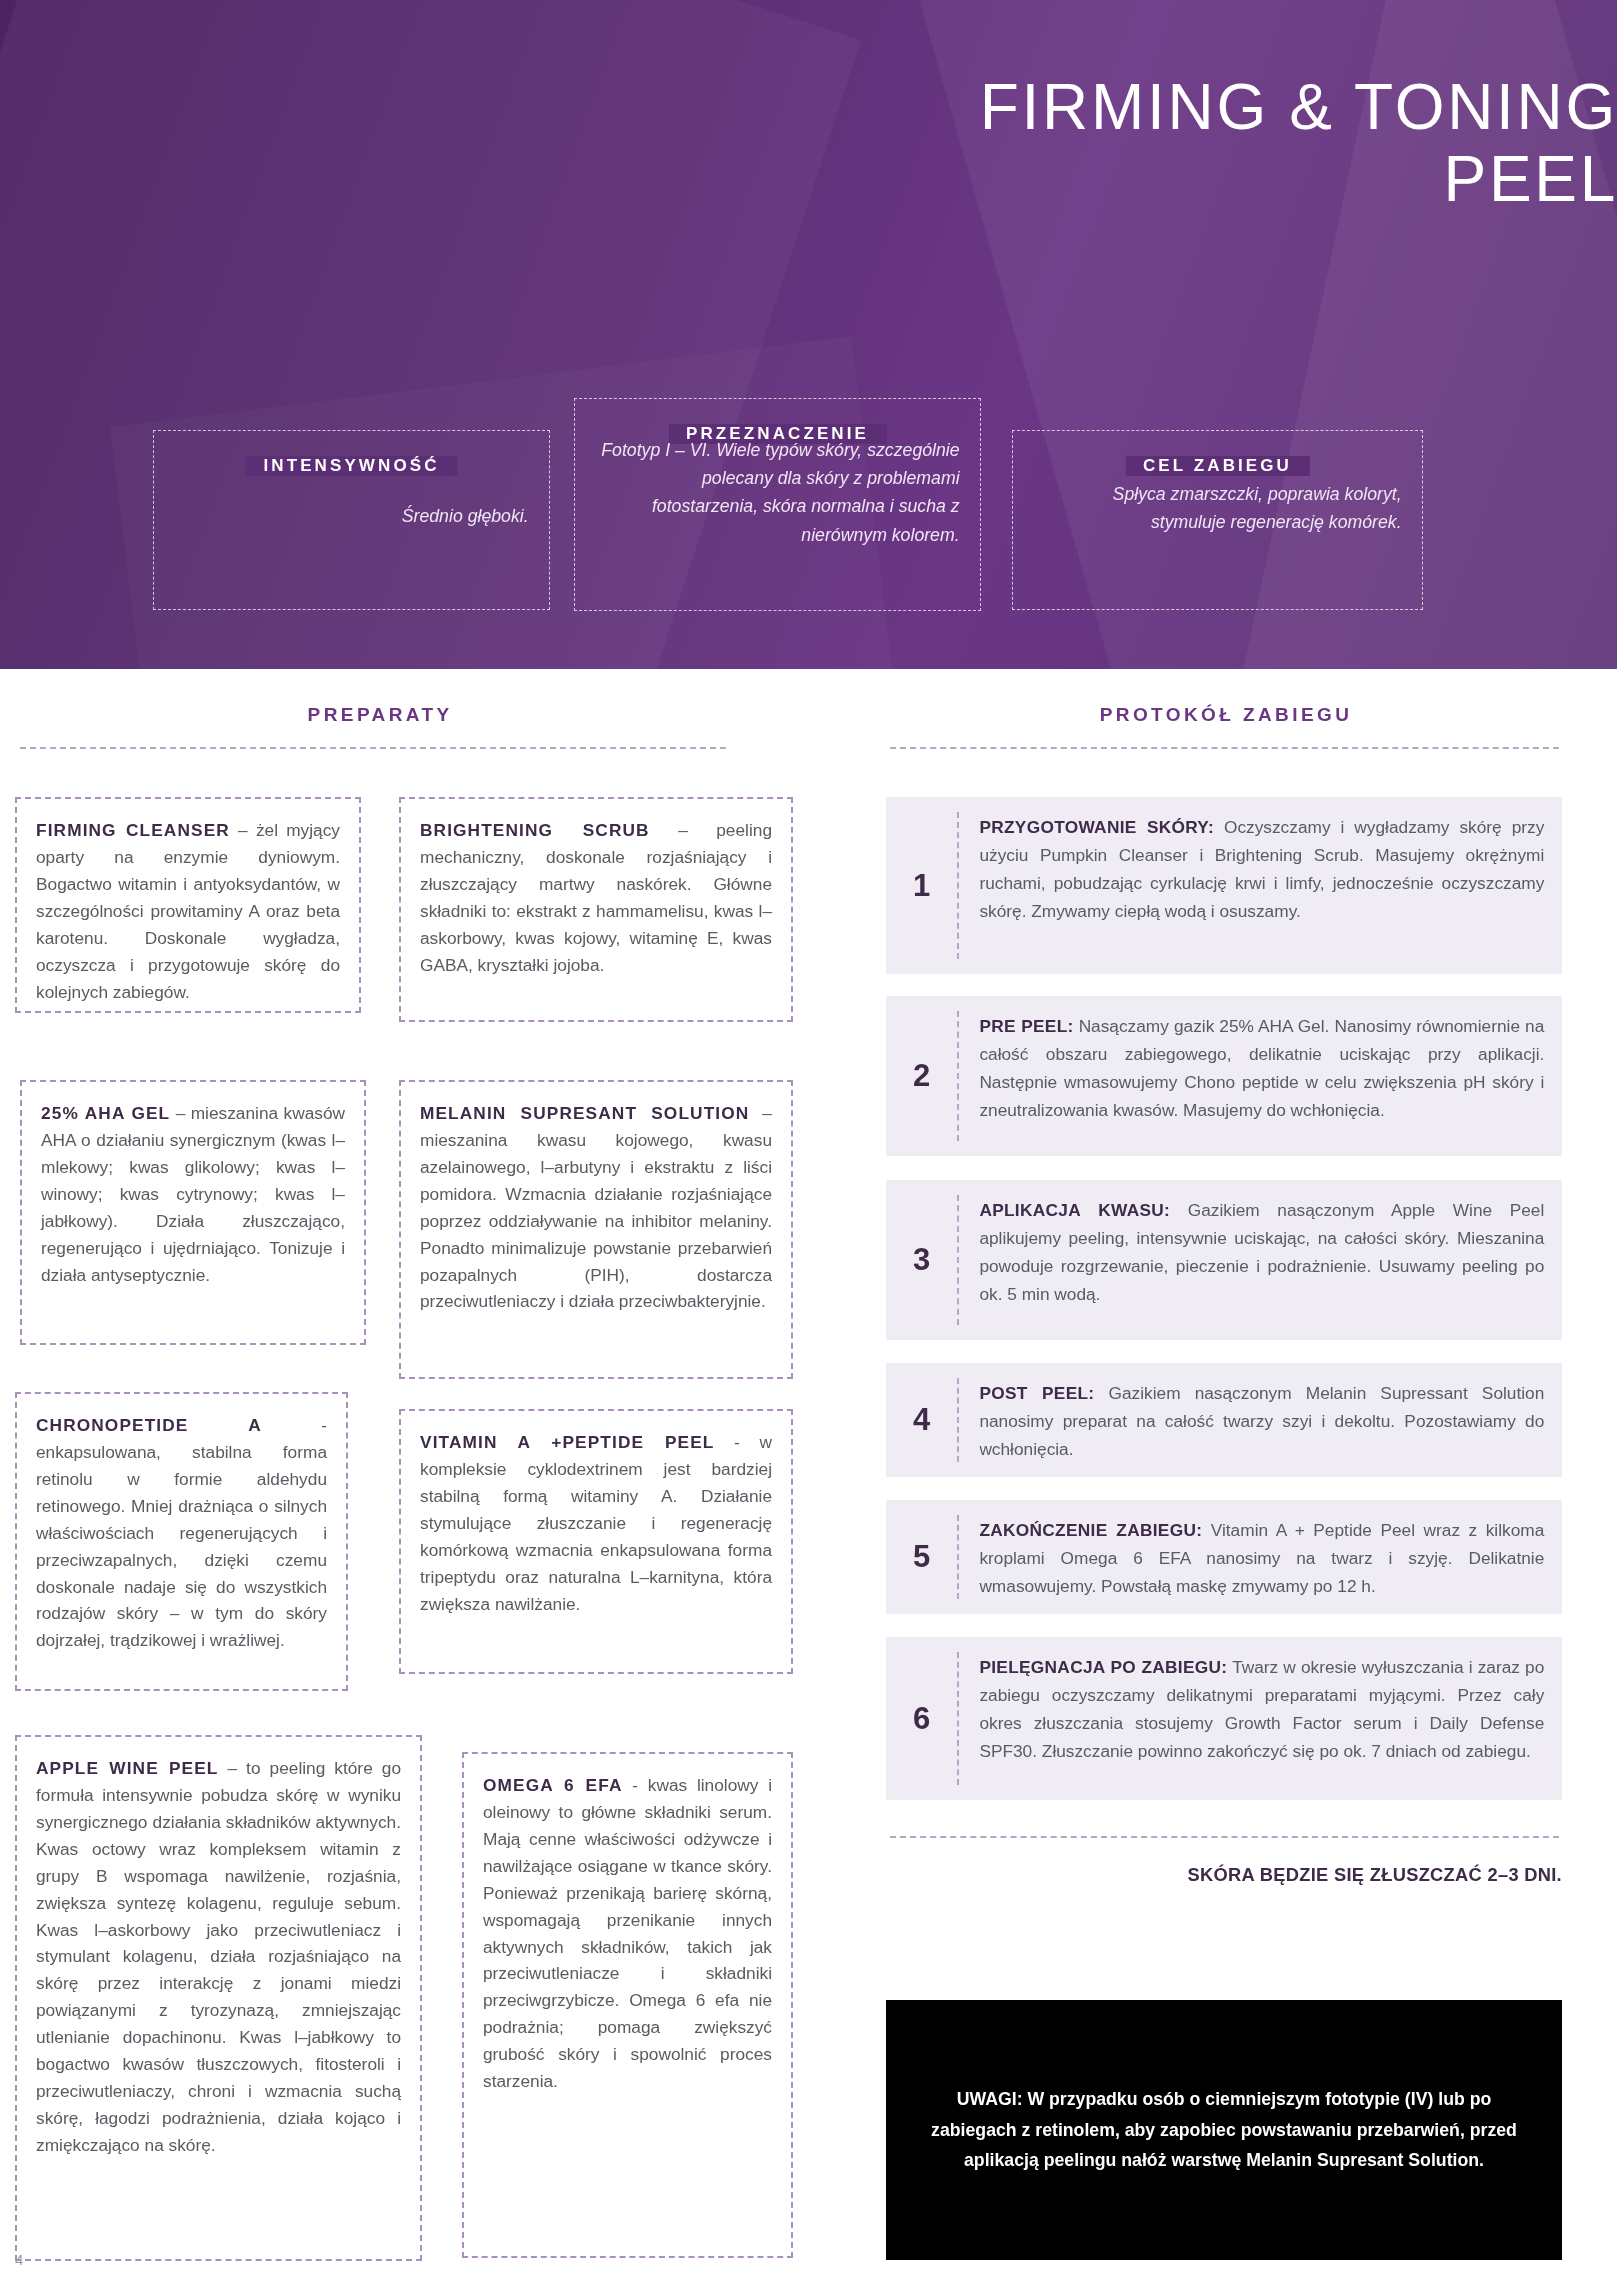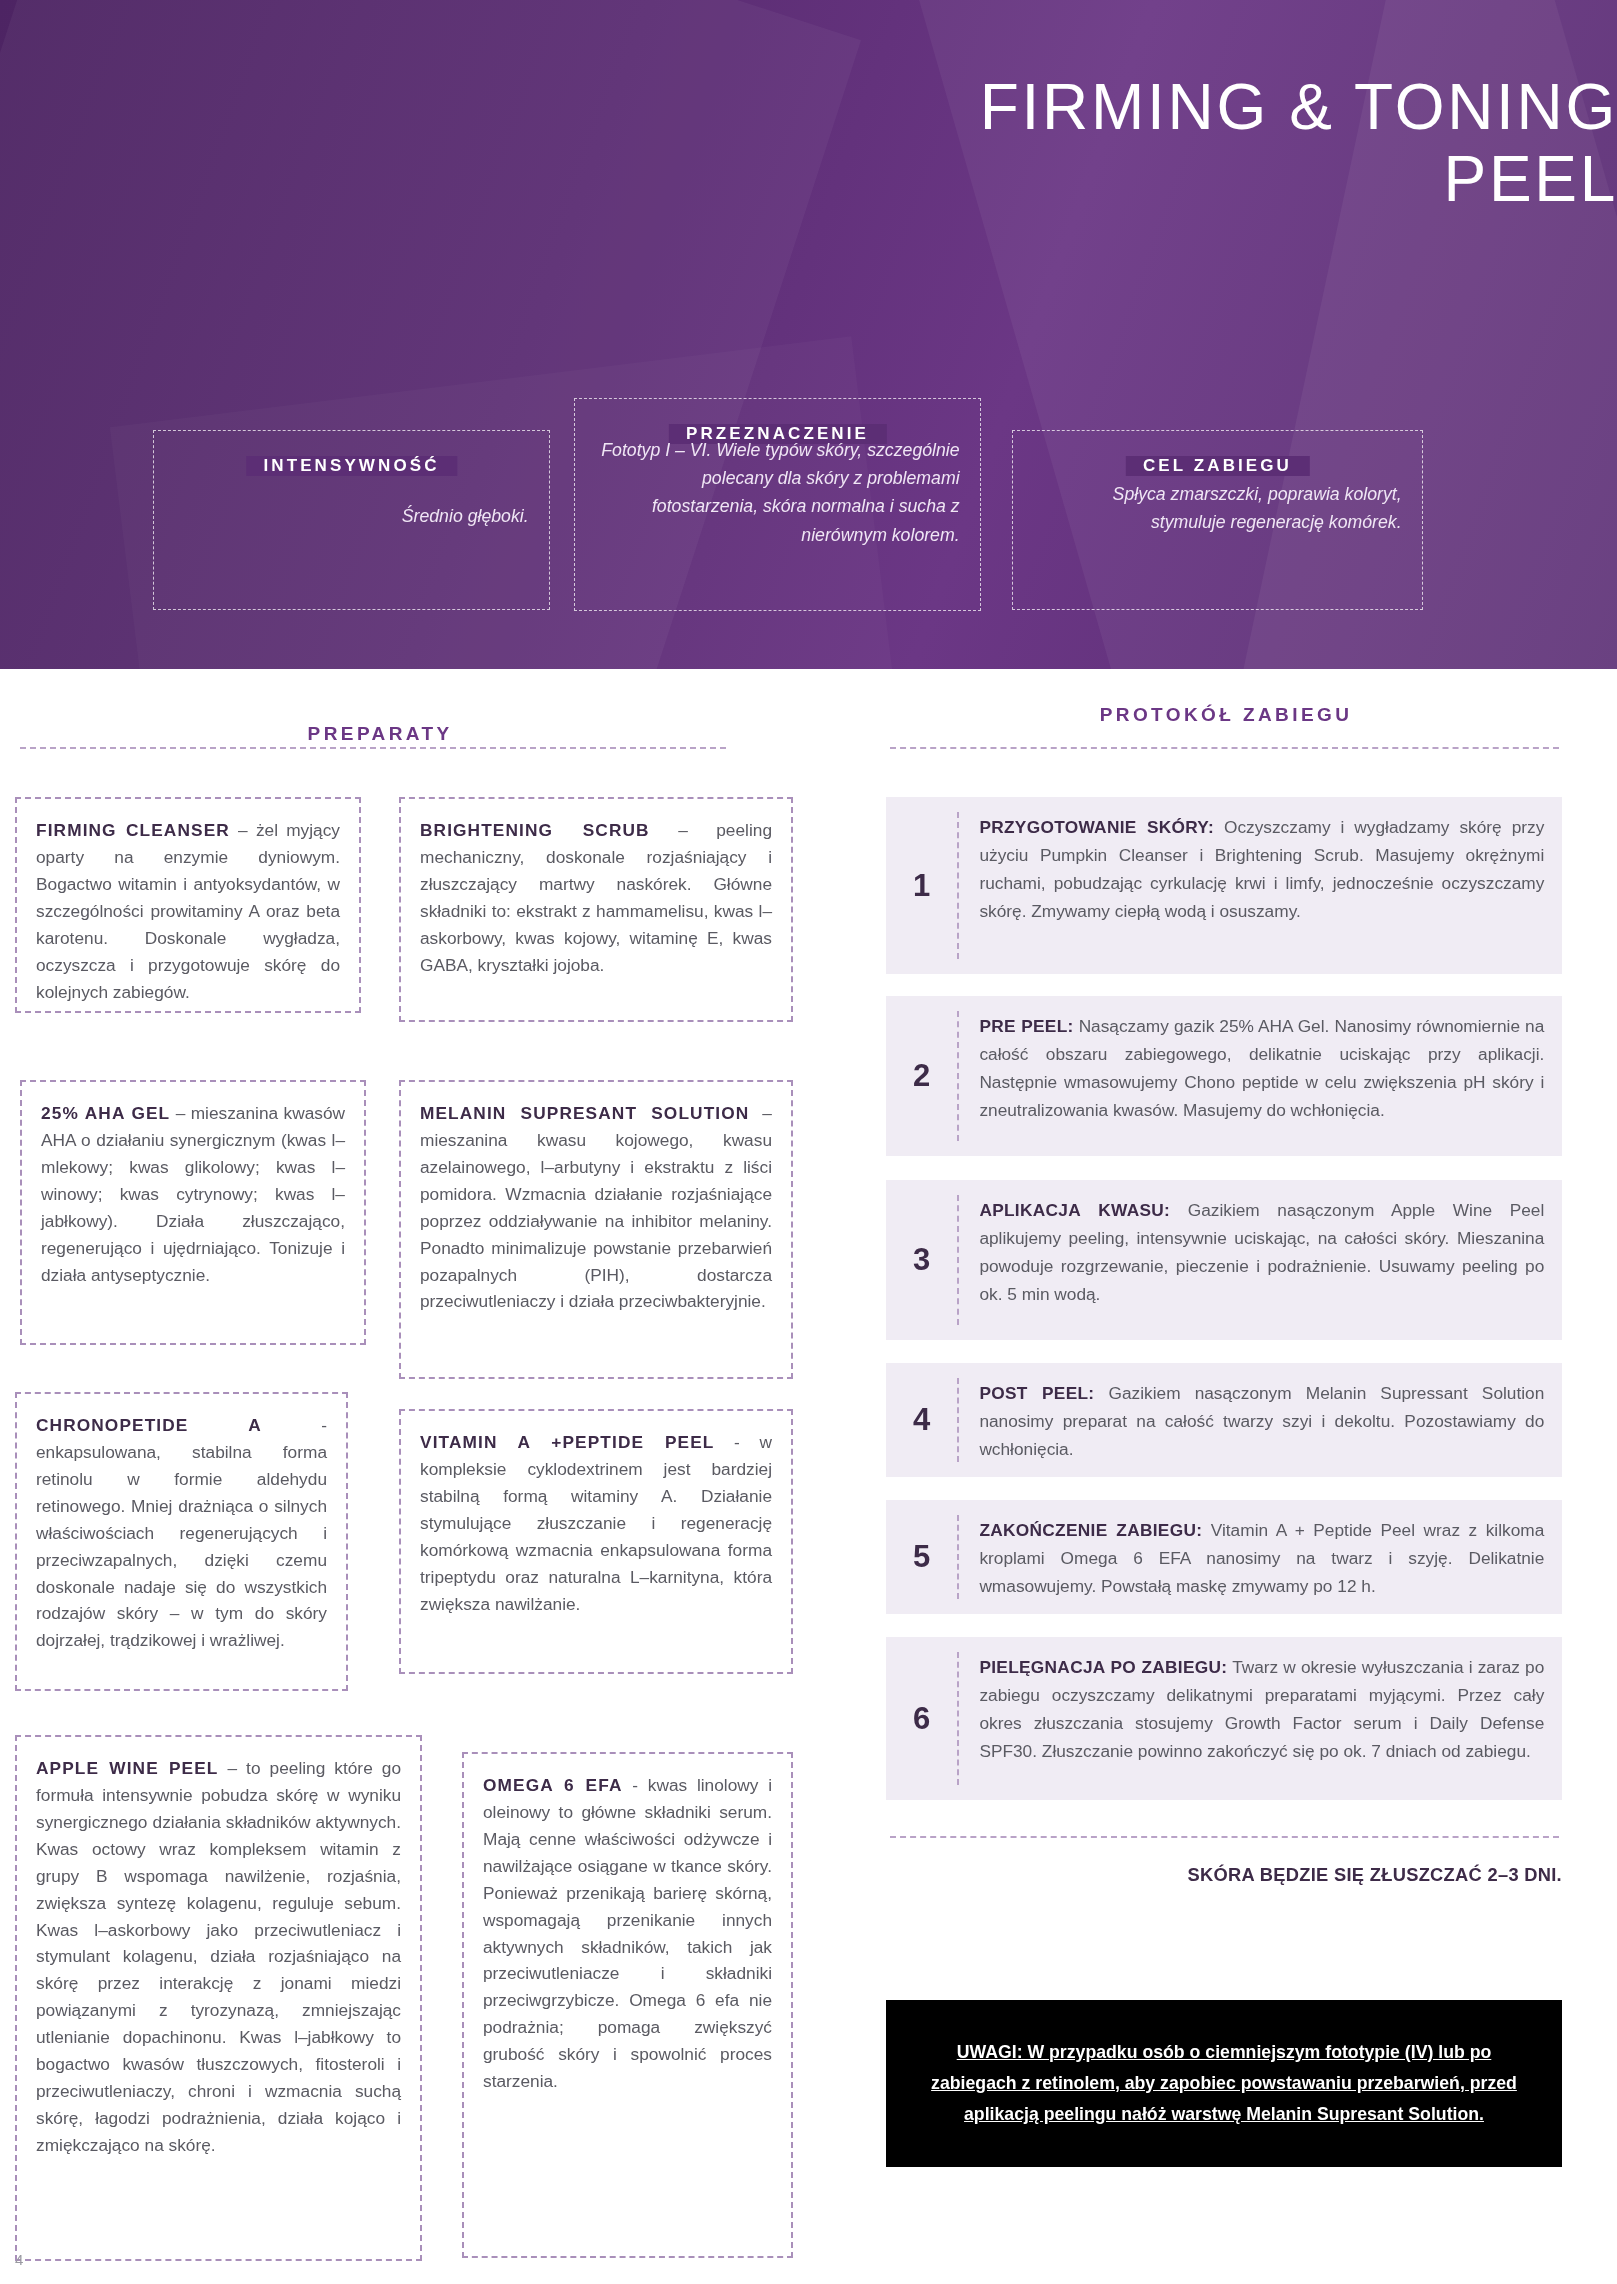--- a/index.html
+++ b/index.html
@@ -108,21 +108,21 @@
 
   
   .sec-head {
     position: absolute;
     color: #6b3785;
     font-size: 19px;
     font-weight: 700;
     letter-spacing: 3.4px;
     text-align: center;
   }
-  #head-preparaty { left: 13.6px; top: 704px; width: 733px; margin-top: 19px; }
+  #head-preparaty { left: 13.6px; top: 704px; width: 733px; }
   #head-protokol  { left: 883px; top: 704px; width: 686px; }
   .sec-rule {
     position: absolute;
     border-top: 2px dashed #b9a3c7;
     height: 0;
   }
   #rule-preparaty { left: 20.4px; top: 747px; width: 706px; }
   #rule-protokol  { left: 890px; top: 747px; width: 669px; }
 
   
@@ -199,28 +199,27 @@
     text-align: right;
     color: #3d2b48;
     font-size: 18.3px;
     font-weight: 700;
     letter-spacing: 0.3px;
   }
 
   #warning-box {
     position: absolute;
     left: 886px; top: 2000px;
-    width: 676px; height: 167px;
+    width: 676px; height: 260px;
     background: #000000;
     color: #ffffff;
     display: flex;
     align-items: center;
     justify-content: center;
     padding: 0 39px;
-    text-decoration: underline;
   }
   #warning-box p {
     font-size: 17.7px;
     line-height: 1.75;
     text-align: center;
     font-weight: 700;
   }
 
   #page-num {
     position: absolute;

